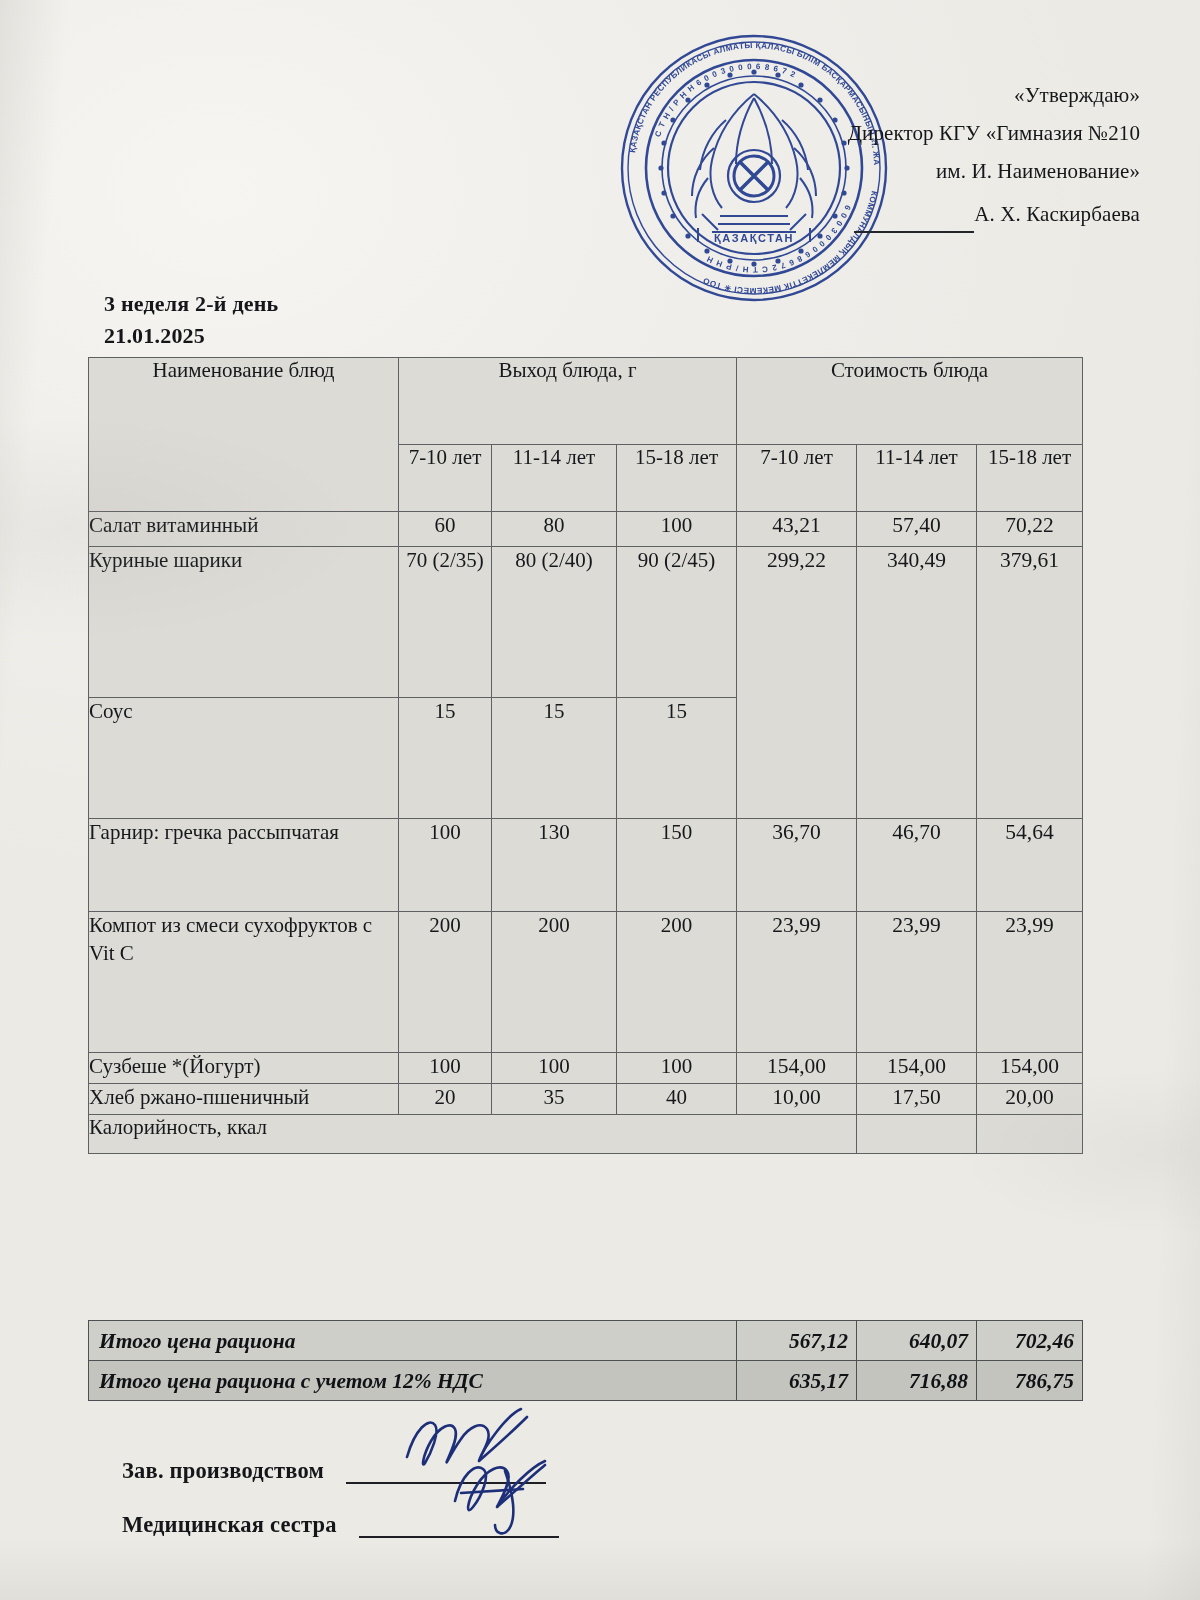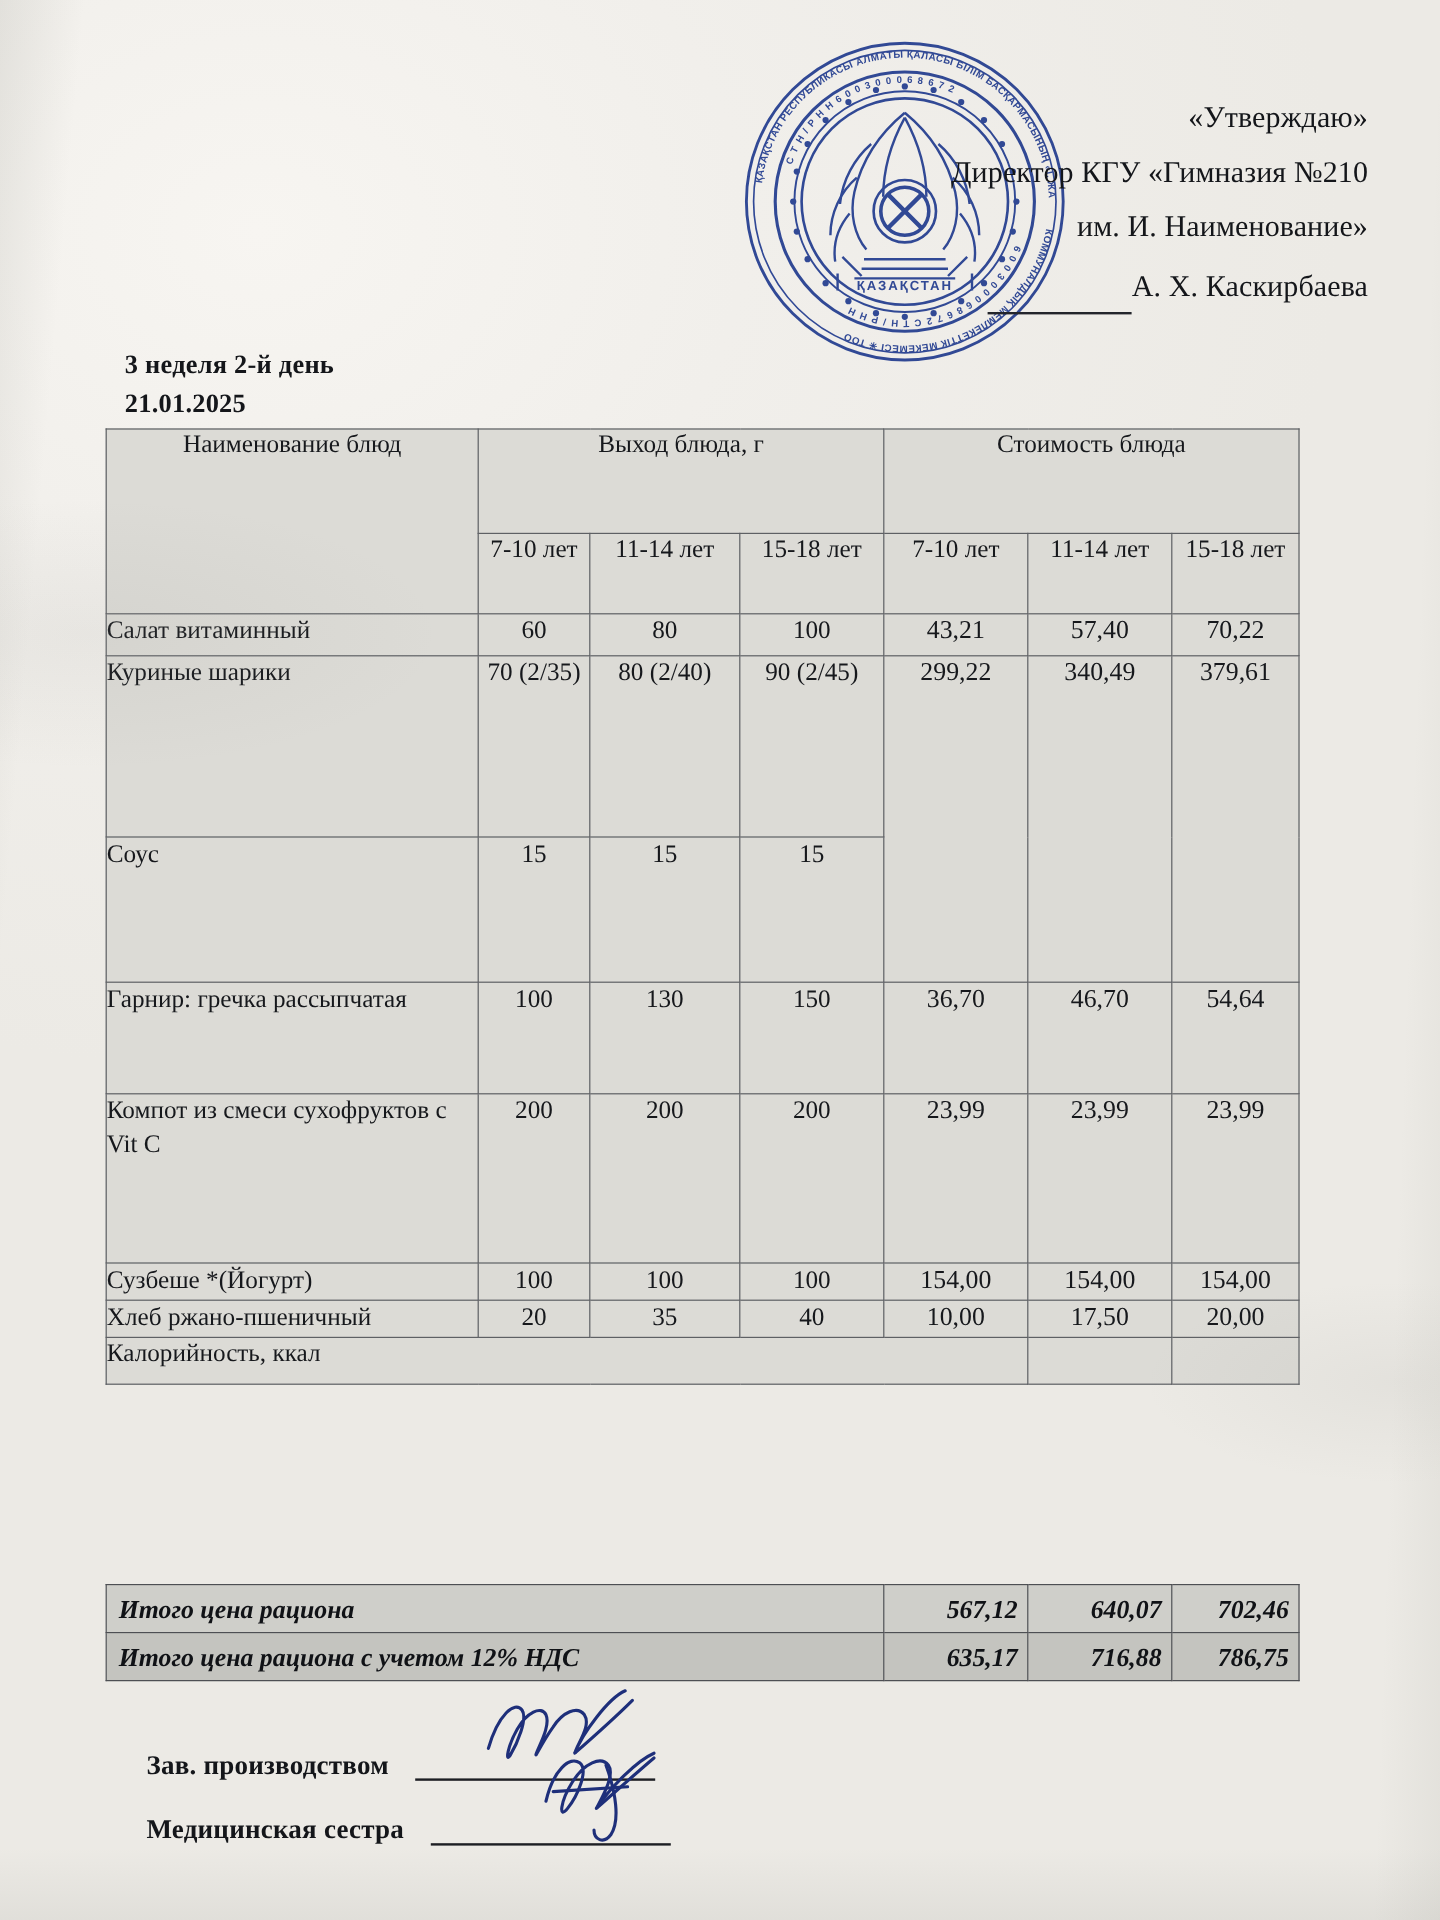--- a/index.html
+++ b/index.html
@@ -32,21 +32,21 @@
       radial-gradient(ellipse 300px 120px at 97% 72%, rgba(150,150,145,0.10), rgba(0,0,0,0) 70%);
   }
 
   
   .approval {
     position: absolute;
     right: 60px;
     top: 76px;
     width: 470px;
     text-align: right;
-    font-size: 25px;
+    font-size: 21px;
     line-height: 1.82;
     letter-spacing: 0.1px;
     z-index: 4;
   }
   .approval .line { white-space: nowrap; }
   .approval .name-line {
     display: flex;
     align-items: flex-end;
     justify-content: flex-end;
     margin-top: 4px;

